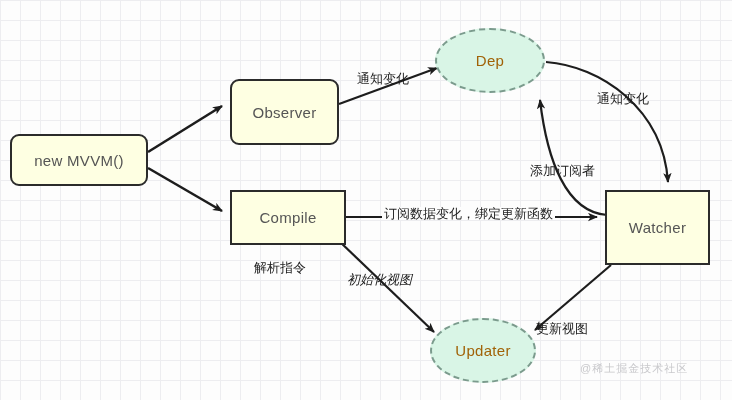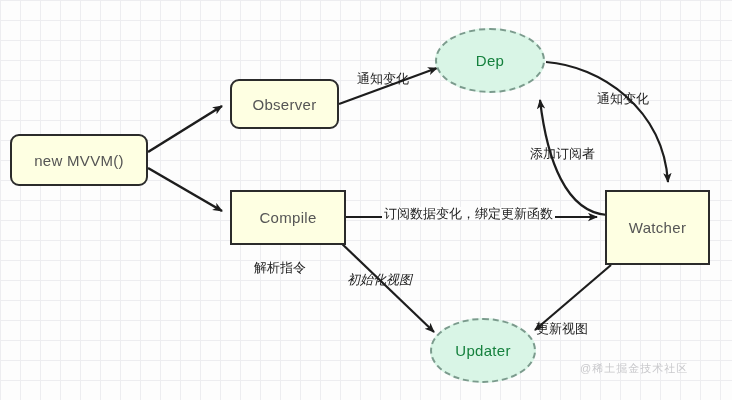--- a/index.html
+++ b/index.html
@@ -33,21 +33,21 @@
   }
   .boxnode{
     background:#feffe2;
     border:2px solid #2b2b2b;
   }
   .rounded{border-radius:9px;}
   .ellipsenode{
     background:#d9f5e6;
     border:2px dashed #7b9b8d;
     border-radius:50%;
-    color:#15803d;
+    color:#a16207;
     font-size:15px;
   }
 
   .edge-label{
     position:absolute;
     color:#1d1d1d;
     font-size:13px;
     white-space:nowrap;
     line-height:1;
   }
@@ -85,21 +85,21 @@
 
     <path d="M338,240 L434,332" fill="none" stroke="#1d1d1d" stroke-width="2.2" marker-end="url(#ah)"></path>
 
     <path d="M611,265 L535,330" fill="none" stroke="#1d1d1d" stroke-width="2.2" marker-end="url(#ah)"></path>
   </svg>
 
   <div class="node boxnode rounded" style="left:10px;top:134px;width:138px;height:52px;">
     <span>new MVVM()</span>
   </div>
 
-  <div class="node boxnode rounded" style="left:230px;top:79px;width:109px;height:50px;">
+  <div class="node boxnode rounded" style="left:230px;top:79px;width:109px;height:66px;">
     <span>Observer</span>
   </div>
 
   <div class="node boxnode" style="left:230px;top:190px;width:116px;height:55px;">
     <span>Compile</span>
   </div>
 
   <div class="node ellipsenode" style="left:435px;top:28px;width:110px;height:65px;">
     <span>Dep</span>
   </div>
@@ -107,21 +107,21 @@
   <div class="node ellipsenode" style="left:430px;top:318px;width:106px;height:65px;">
     <span>Updater</span>
   </div>
 
   <div class="node boxnode" style="left:605px;top:190px;width:105px;height:75px;">
     <span>Watcher</span>
   </div>
 
   <div class="edge-label" style="left:357px;top:72px;">通知变化</div>
   <div class="edge-label" style="left:597px;top:92px;">通知变化</div>
-  <div class="edge-label" style="left:530px;top:148px;font-family:Liberation Mono, monospace;">添加订阅者</div>
+  <div class="edge-label" style="left:530px;top:164px;">添加订阅者</div>
   <div class="edge-label" style="left:382px;top:207px;background:#fdfdfd;padding:0 2px;">订阅数据变化，绑定更新函数</div>
   <div class="edge-label" style="left:254px;top:261px;">解析指令</div>
   <div class="edge-label" style="left:347px;top:273px;font-style:italic;">初始化视图</div>
   <div class="edge-label" style="left:536px;top:274px;margin-top:48px;">更新视图</div>
 
   <div class="watermark" style="left:580px;top:361px;">@稀土掘金技术社区</div>
 
 </div>
 
 </body></html>

